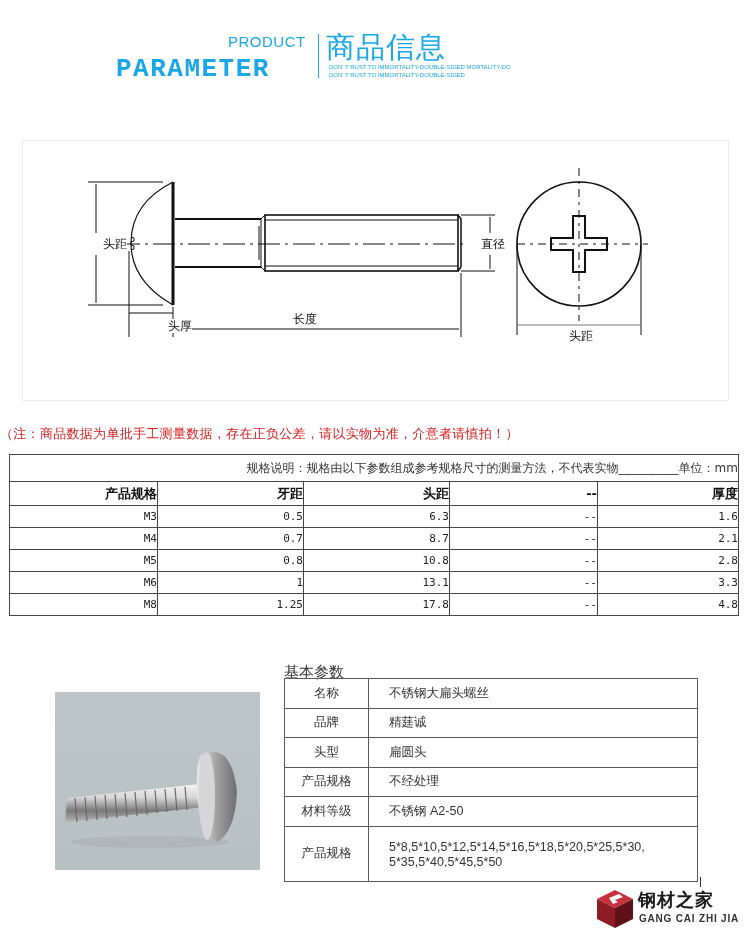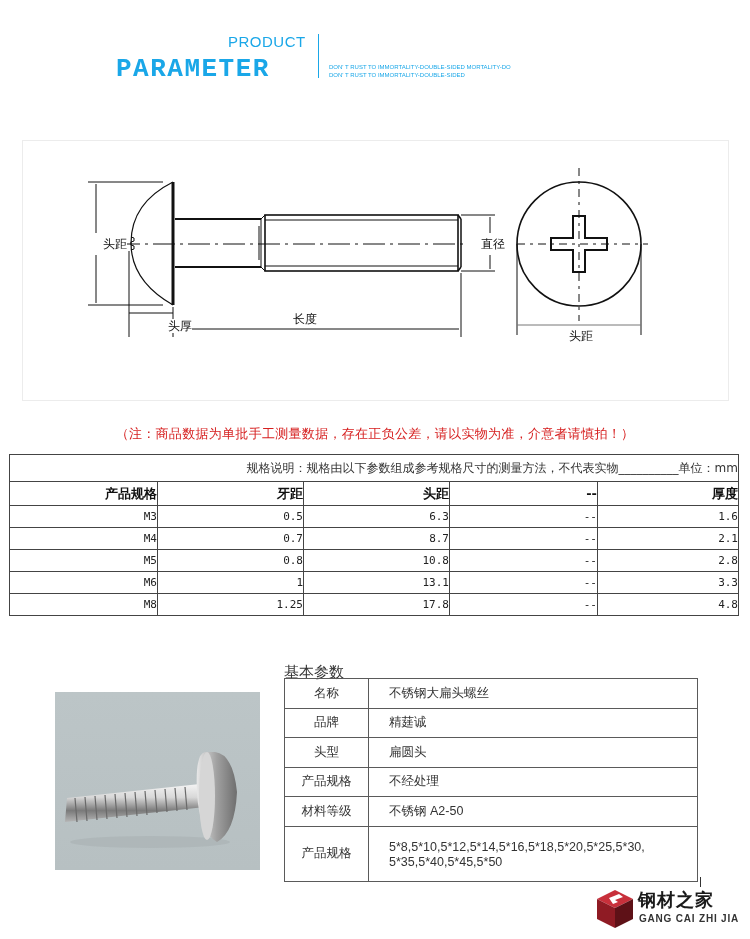--- a/index.html
+++ b/index.html
@@ -18,21 +18,21 @@
     font-size: 6px; color: #1aa7e8; white-space: nowrap; }
   .hdr-sub1 { top: 64px; }
   .hdr-sub2 { top: 72px; }
 
   
   .drawing { position: absolute; left: 22px; top: 140px; width: 707px; height: 261px; border: 1px solid #ececec; }
   .drawing svg { position: absolute; left: 0; top: 0; }
   .dlabel { position: absolute; font-size: 12px; color: #111; white-space: nowrap; background: #fff; line-height: 14px; }
 
   
-  .note { position: absolute; left: 0; top: 425px; width: 750px; text-align: center; font-size: 13px; color: #d62020; letter-spacing: 0.3px; }
+  .note { position: absolute; left: 0; top: 425px; width: 750px; text-align: left; font-size: 13px; color: #d62020; letter-spacing: 0.3px; }
 
   
   .sizes { position: absolute; left: 9px; top: 454px; width: 730px; border-collapse: collapse; }
   .sizes td, .sizes th { border: 1px solid #444; text-align: right; font-family: "DejaVu Sans Mono", monospace; font-size: 11px; color: #222; height: 22px; }
   .sizes .cap td { height: 27px; font-family: "DejaVu Sans", sans-serif; font-size: 12px; color: #333; }
   .sizes th { height: 24px; font-family: "DejaVu Sans", sans-serif; font-size: 13px; font-weight: bold; color: #111; }
 
   
   .bp-title { position: absolute; left: 284px; top: 663px; font-size: 15px; color: #333; text-align: right; }
   .photo { position: absolute; left: 55px; top: 692px; width: 205px; height: 178px; background: linear-gradient(180deg, #bcc5c7 0%, #b7c0c2 100%); overflow: hidden; }
@@ -49,20 +49,21 @@
   .logo-en { position: absolute; left: 46px; top: 27px; font-family: "Liberation Sans", sans-serif; font-weight: bold; font-size: 10px; color: #333; letter-spacing: 0.8px; }
   .logo-line { position: absolute; left: 700px; top: 877px; width: 1px; height: 10px; background: #333; }
 </style>
 </head>
 <body>
 
 <div class="hdr">
   <div class="hdr-product">PRODUCT</div>
   <div class="hdr-param">PARAMETER</div>
   <div class="hdr-sep"></div>
+  <div class="hdr-cn">商品信息</div>
   <div class="hdr-sub1">DON' T RUST TO IMMORTALITY-DOUBLE-SIDED MORTALITY-DO</div>
   <div class="hdr-sub2">DON' T RUST TO IMMORTALITY-DOUBLE-SIDED</div>
 </div>
 
 <div class="drawing">
   <svg width="707" height="261" viewBox="0 0 707 261">
     <g stroke="#111" fill="none" stroke-width="1">
 
       <line x1="65" y1="41" x2="140" y2="41"></line>
       <line x1="65" y1="164" x2="140" y2="164"></line>

